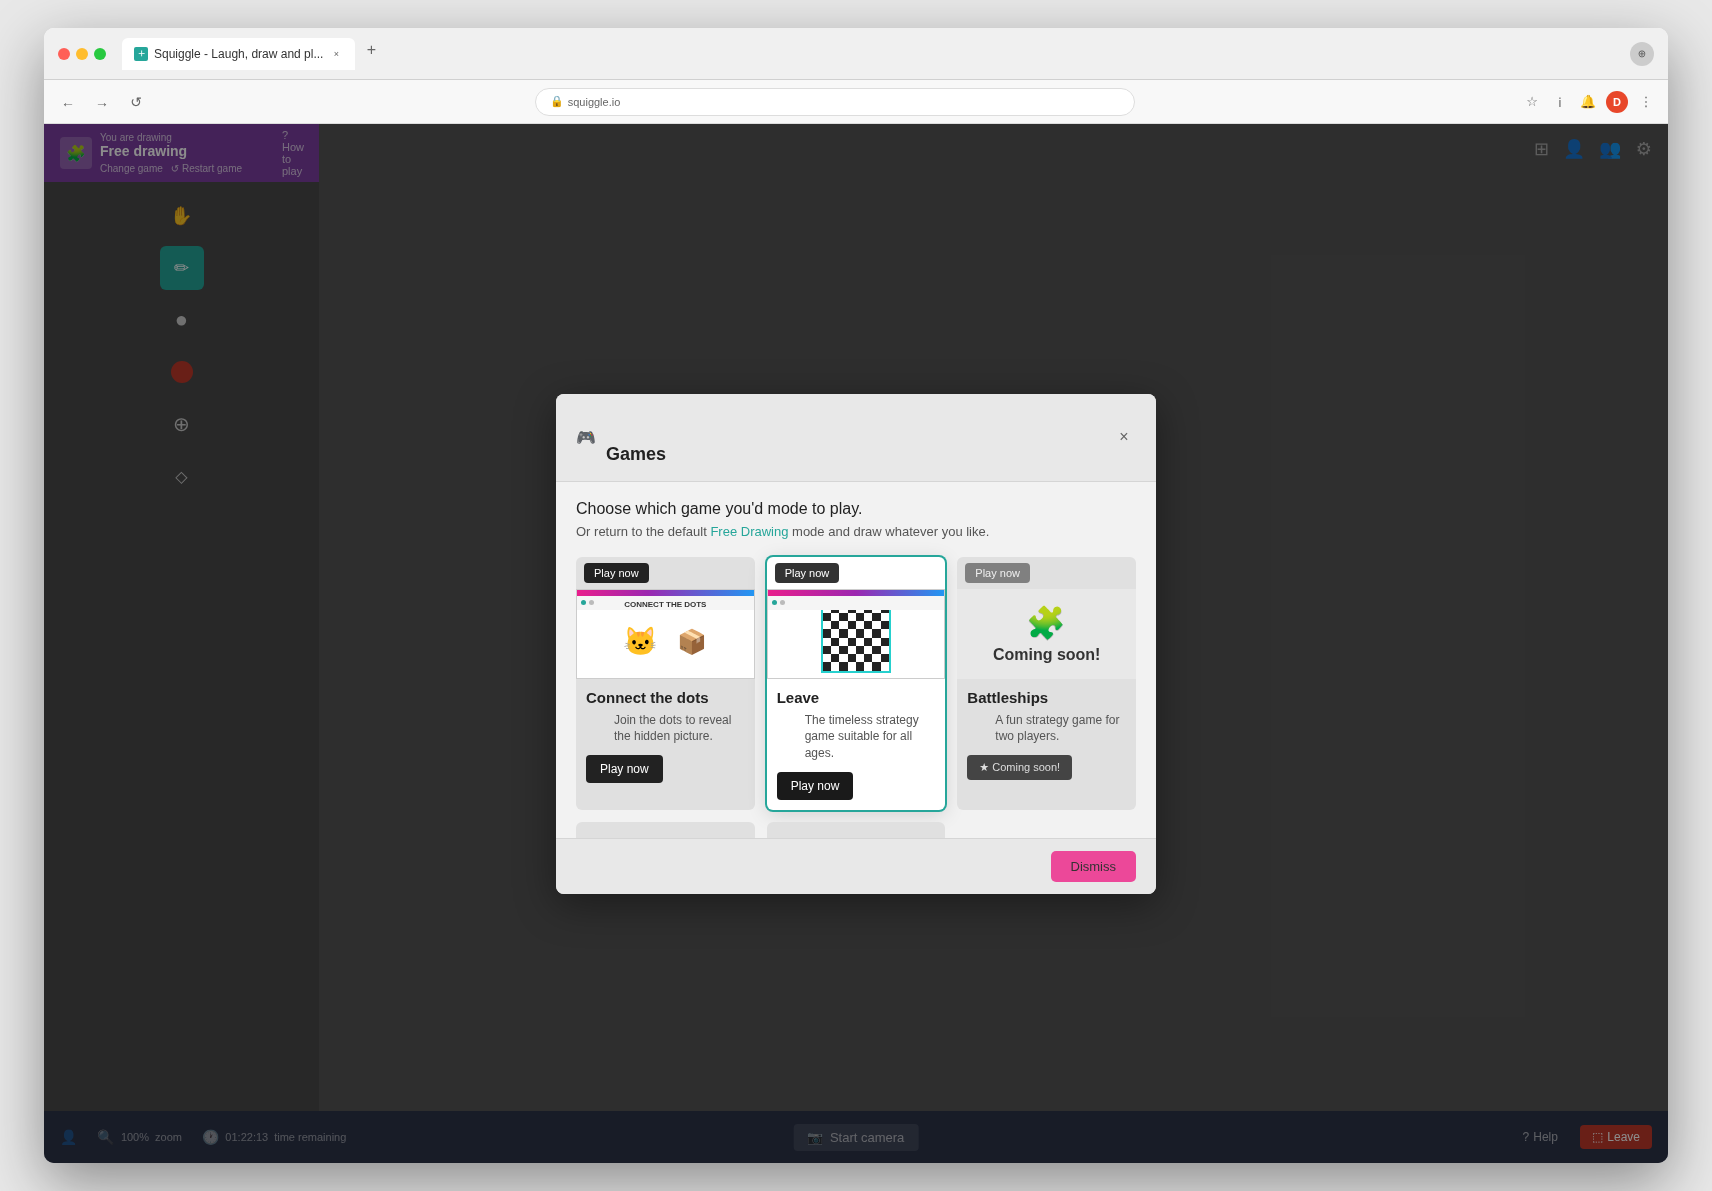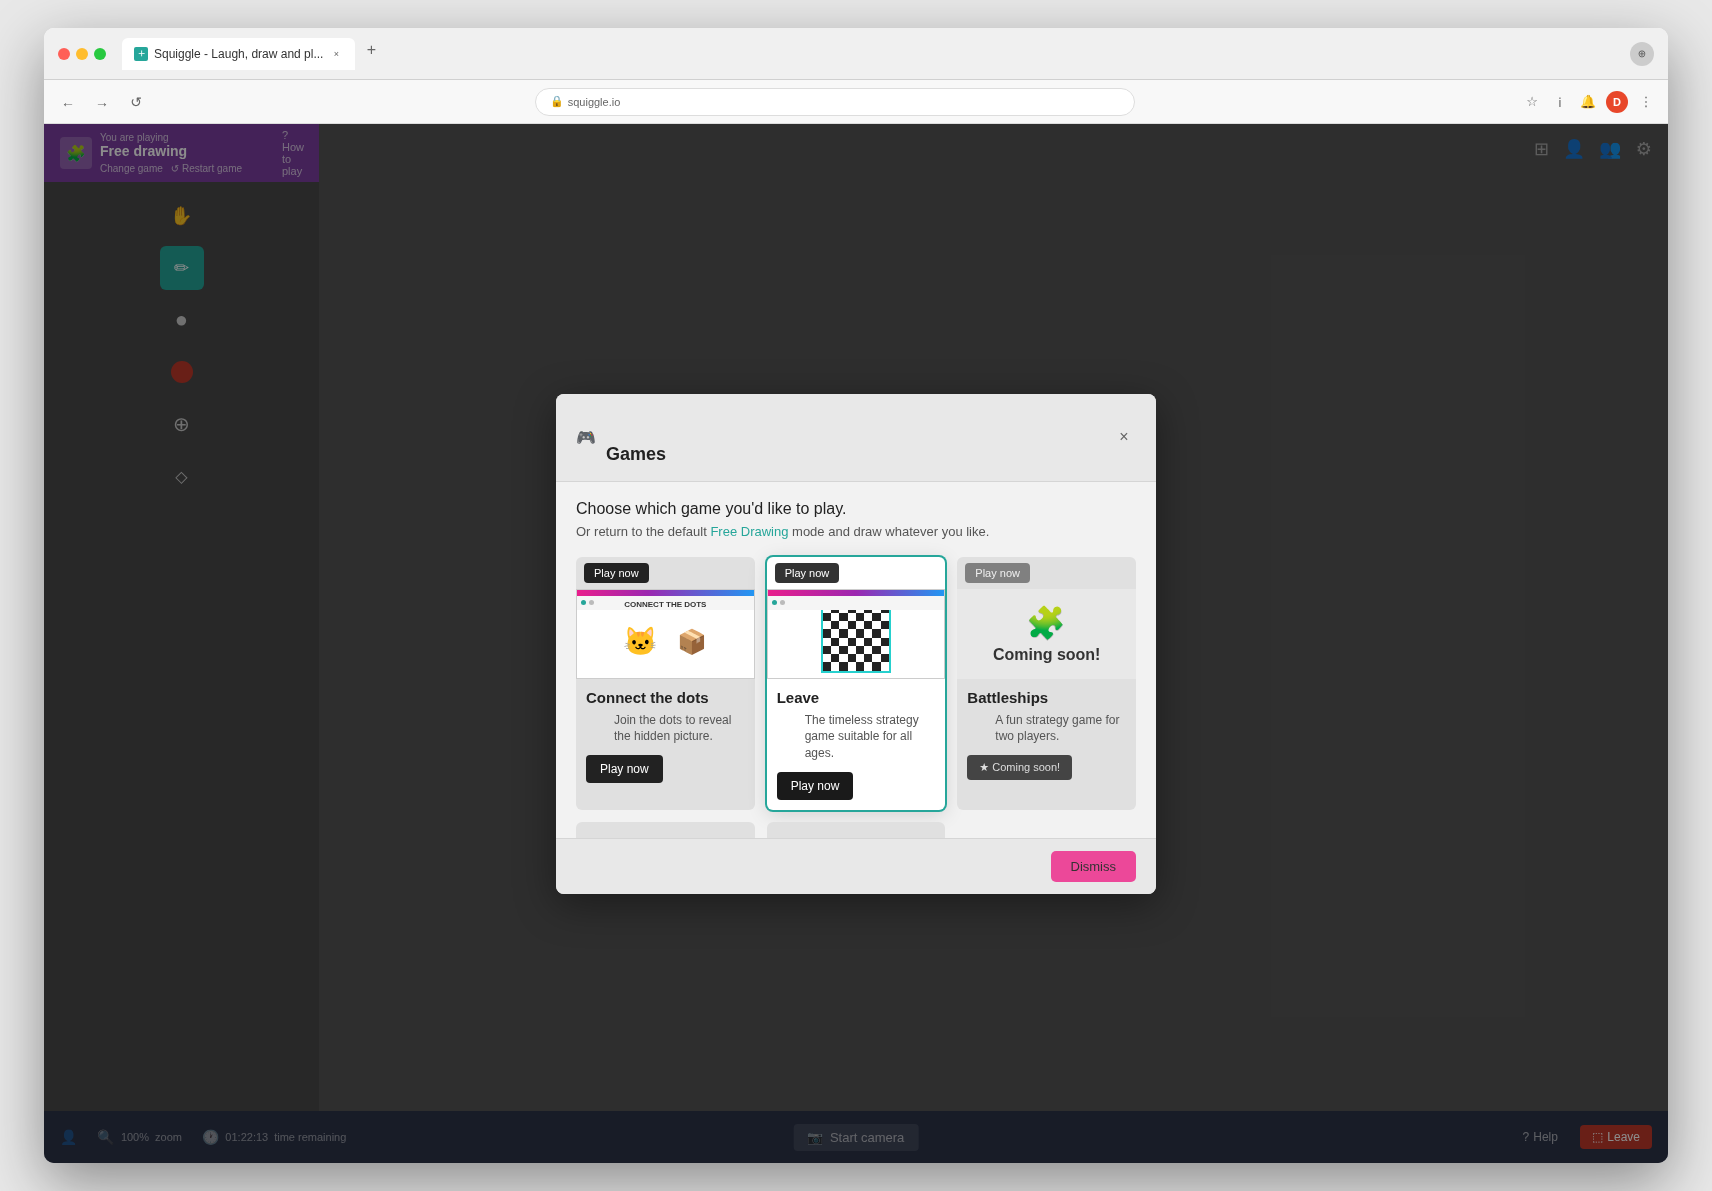--- a/index.html
+++ b/index.html
@@ -631,21 +631,21 @@
       <div class="addr-icon">⋮</div>
     </div>
   </div>
 
   <div class="content-area">
 
     <div class="left-panel">
       <div class="game-info-bar">
         <div class="puzzle-icon">🧩</div>
         <div class="game-info-text">
-          <div class="playing-label">You are playing</div>
+          <div class="playing-label">You are drawing</div>
           <div class="game-name">Free drawing</div>
           <div class="game-actions">
             <span style="cursor:pointer">Change game</span>
             <span style="cursor:pointer">↺ <span>Restart game</span></span>
           </div>
         </div>
         <div class="addr-icon" style="font-size:11px;color:rgba(255,255,255,0.7)">? How to play</div>
       </div>
 
       <div class="toolbar">
@@ -670,21 +670,21 @@
     <div class="overlay">
       <div class="modal">
 
         <div class="modal-header">
           <span>🎮</span>
           <span class="modal-title">Games</span>
           <div class="modal-close">×</div>
         </div>
 
         <div class="modal-body">
-          <div class="modal-subtitle">Choose which game you'd like to play.</div>
+          <div class="modal-subtitle">Choose which game you'd mode to play.</div>
           <div class="modal-desc">
             <span>Or return to the default </span>
             <a class="free-drawing-link">Free Drawing</a>
             <span> mode and draw whatever you like.</span>
           </div>
 
           <div class="games-grid">
 
             <div class="game-card">
               <div class="game-card-top">

